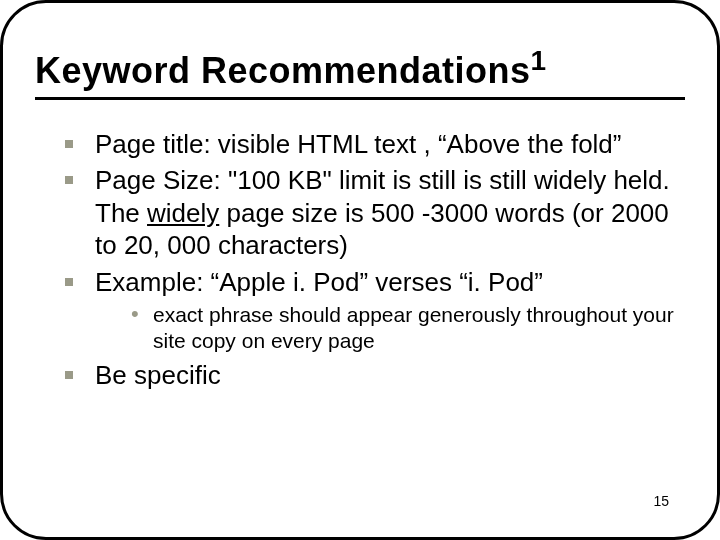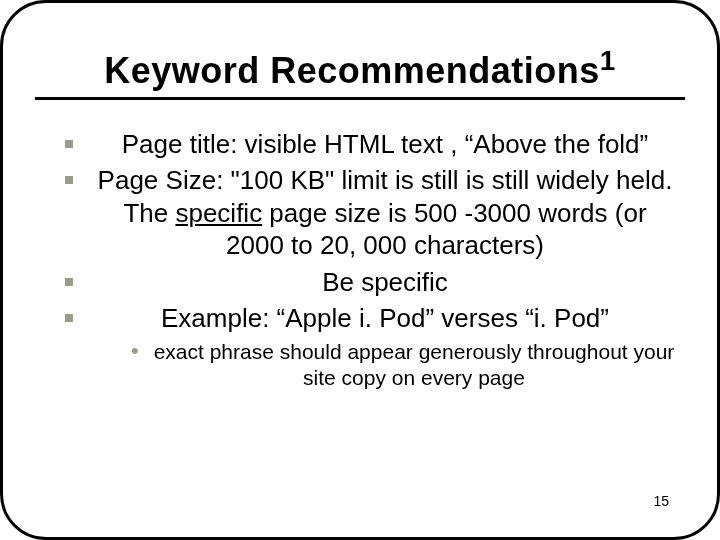--- a/index.html
+++ b/index.html
@@ -12,21 +12,20 @@
     color: #000000;
   }
   .slide {
     position: relative;
     box-sizing: border-box;
     width: 720px;
     height: 540px;
     padding: 20px 32px 20px 32px;
     border: 3px solid #000;
     border-radius: 46px;
-    text-align: center;
   }
   .title-wrap {
     margin-top: 28px;
     padding-bottom: 6px;
     border-bottom: 3px solid #000;
   }
   .title {
     font-family: "Arial Black", Arial, Helvetica, sans-serif;
     font-weight: 900;
     font-size: 36px;
@@ -98,29 +97,29 @@
     <div class="title">
       <span>Keyword Recommendations</span><span class="sup">1</span>
     </div>
   </div>
 
   <ul class="level1">
     <li>
       <span>Page title: visible HTML text , “Above the fold”</span>
     </li>
     <li>
-      <span>Page Size: "100 KB" limit is still is still widely held. The </span><span class="u">specific</span><span> page size is 500 -3000 words (or 2000 to 20, 000 characters)</span>
-    </li>
-    <li>
-      <span>Be specific</span>
+      <span>Page Size: "100 KB" limit is still is still widely held. The </span><span class="u">widely</span><span> page size is 500 -3000 words (or 2000 to 20, 000 characters)</span>
     </li>
     <li>
       <span>Example: “Apple i. Pod” verses “i. Pod”</span>
       <ul class="level2">
         <li>
           <span>exact phrase should appear generously throughout your site copy on every page</span>
         </li>
       </ul>
     </li>
+    <li>
+      <span>Be specific</span>
+    </li>
   </ul>
 
   <div class="pagenum">15</div>
 </div>
 
 </body></html>

